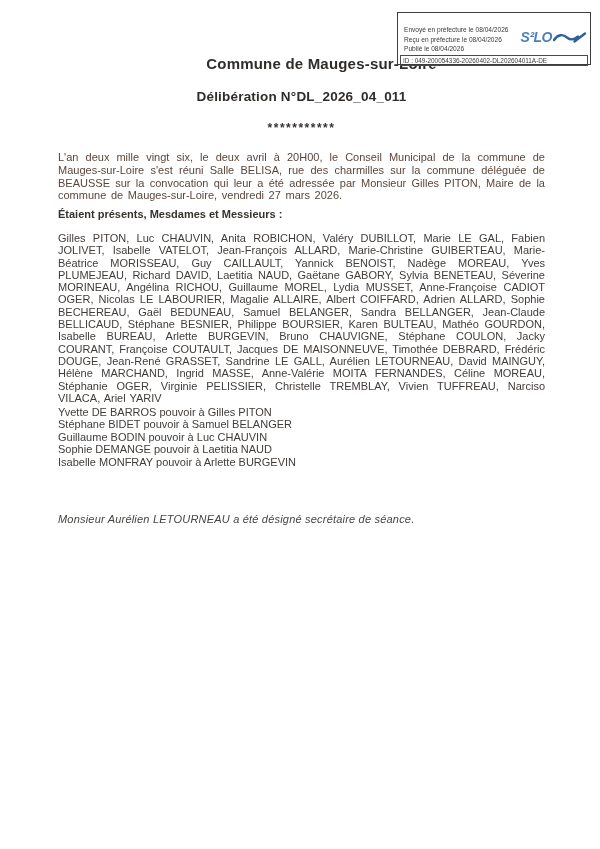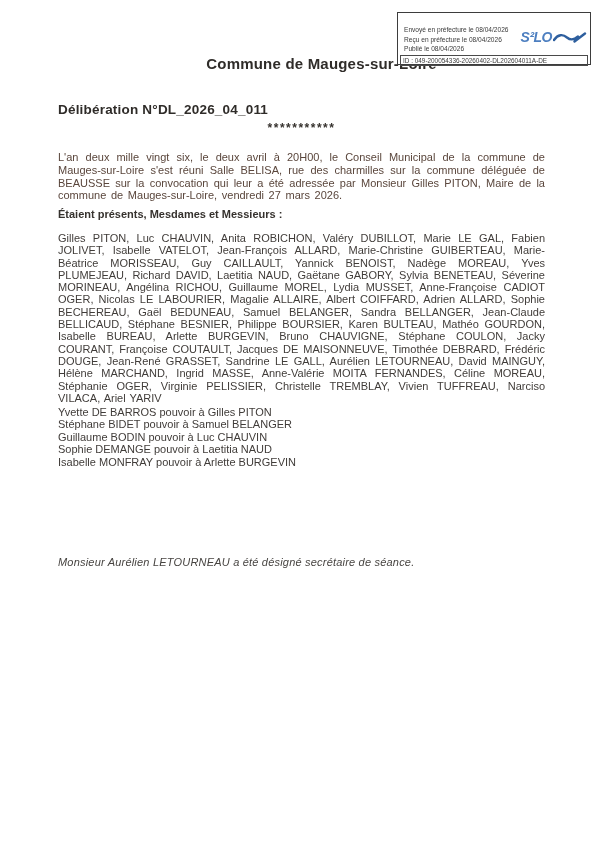--- a/index.html
+++ b/index.html
@@ -15,21 +15,22 @@
   .content > * { position: absolute; left: 0; right: 0; margin: 0; }
 
   .title {
     top: 55px; left: 0; right: -40px;
     text-align: center;
     font-size: 15px; font-weight: bold;
     color: #2f2c29; letter-spacing: 0.2px;
     z-index: 1;
   }
   .subtitle {
-    top: 102px;
+    top: 89px;
+    text-align: center;
     font-size: 13.5px; font-weight: bold;
     color: #2f2c29; letter-spacing: 0.2px;
   }
   .stars {
     top: 121px;
     text-align: center;
     font-size: 12px; font-weight: bold;
     color: #36322e; letter-spacing: 1.5px;
   }
   .intro {
@@ -51,21 +52,21 @@
   }
   .heading-excused { top: 385px; }
   .excused-list {
     top: 406px;
     font-size: 11px; line-height: 12.4px;
     color: #403c39;
   }
   .secretary {
     top: 513px;
     font-size: 11px; font-style: italic;
-    color: #474441; letter-spacing: 0.2px; margin-top: 43px;
+    color: #474441; letter-spacing: 0.2px;
   }
 
   
   .stamp {
     position: absolute; left: 397px; top: 12px;
     width: 194px; height: 53px;
     box-sizing: border-box;
     background: #ffffff;
     border: 1.5px solid #3d3d3d;
     padding: 12px 5px 2px 6px;

